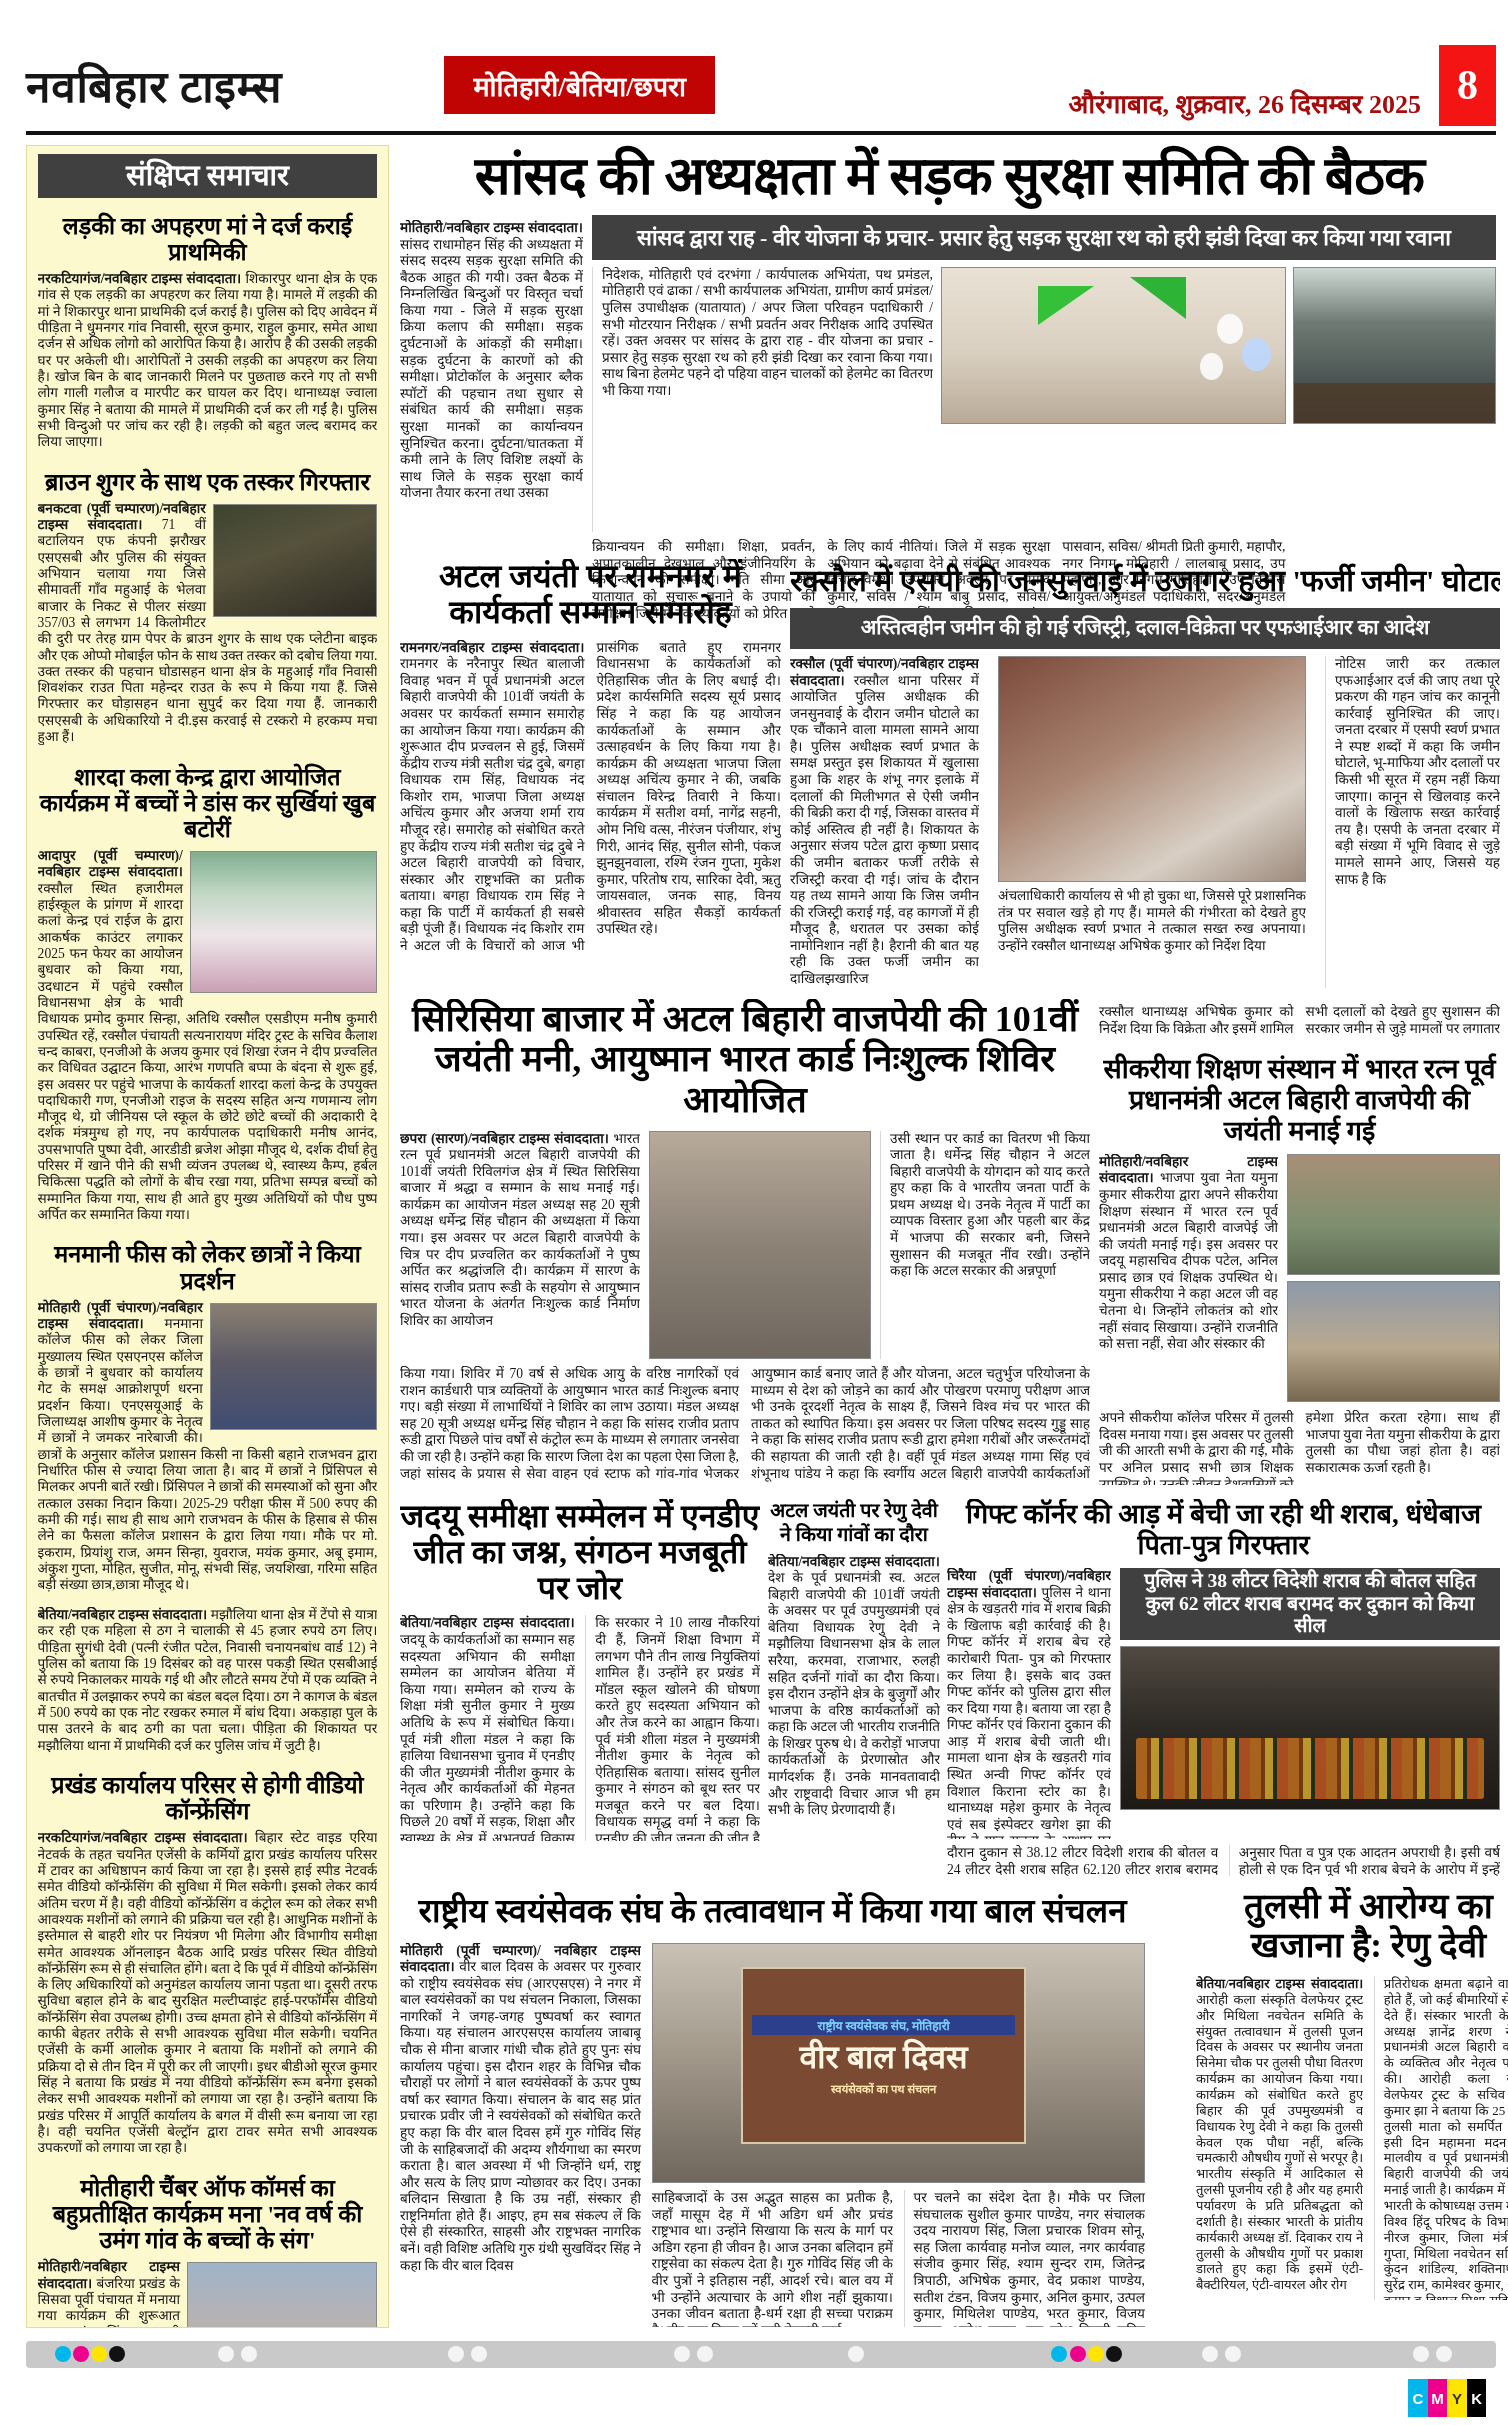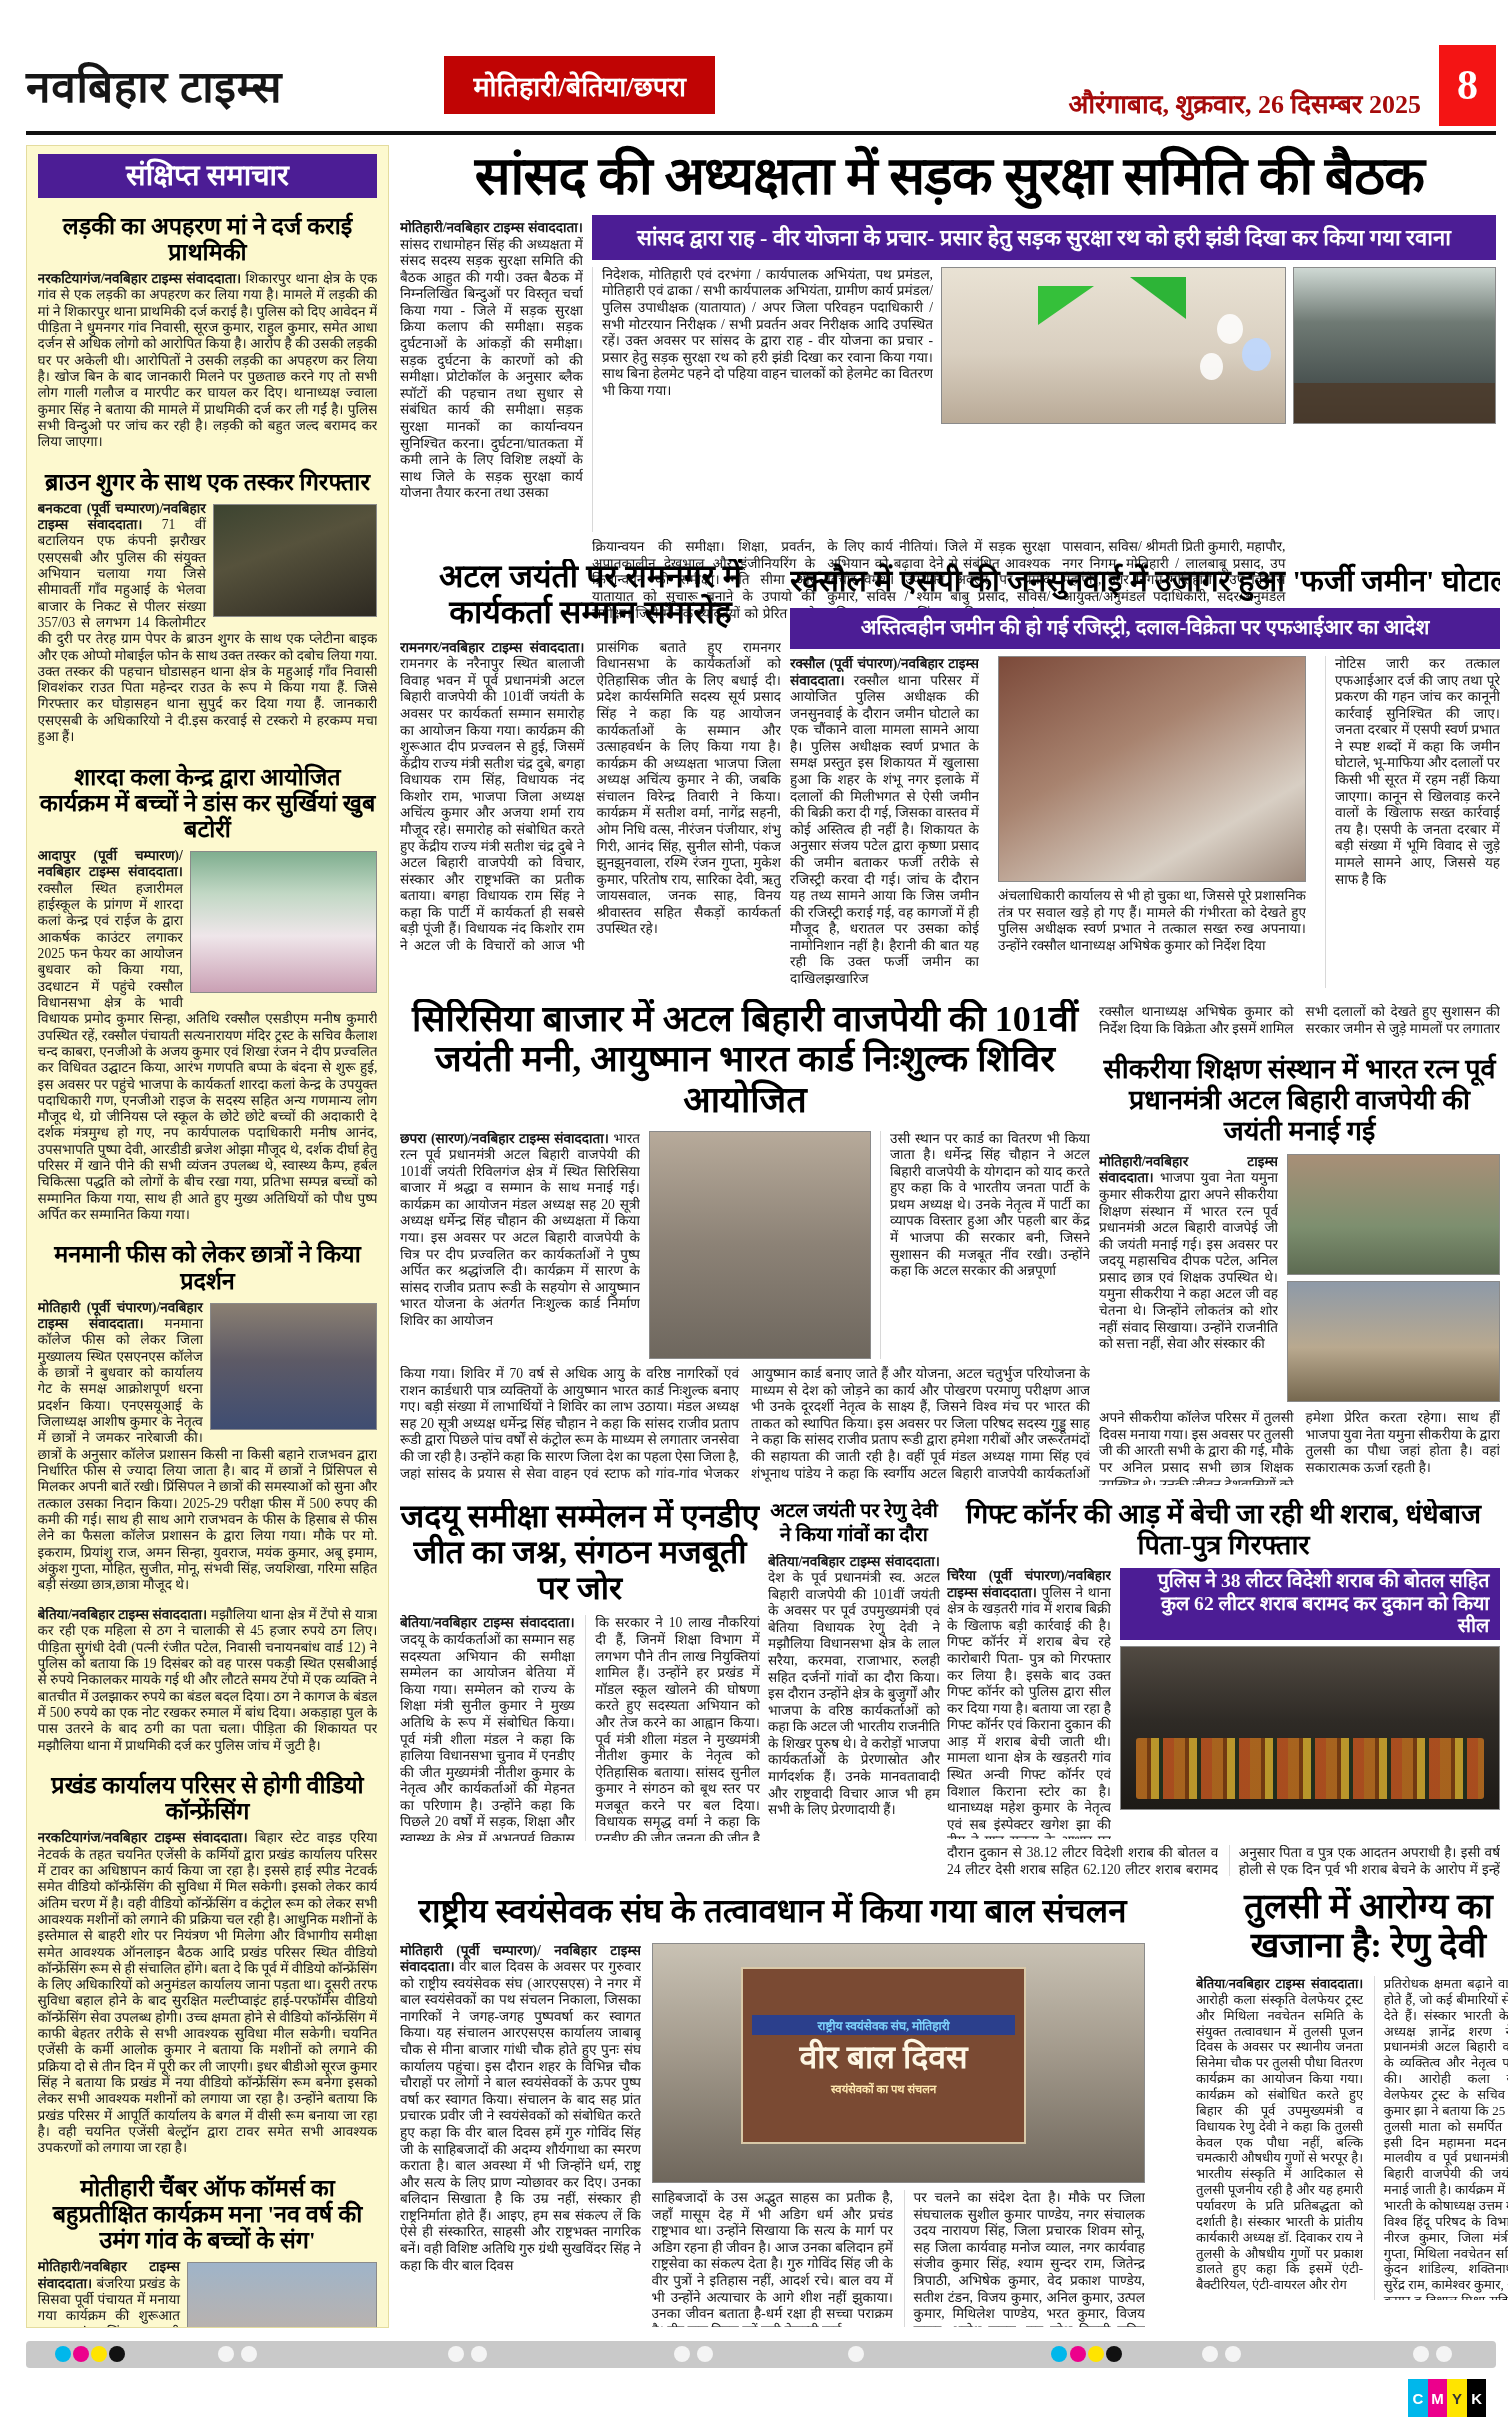--- a/index.html
+++ b/index.html
@@ -5,21 +5,21 @@
   html,body{margin:0;padding:0;background:#eee;}
   .page{position:relative;width:1508px;height:2426px;background:#ffffff;overflow:hidden;
         font-family:"Liberation Serif","DejaVu Sans",serif;color:#161616;}
   .abs{position:absolute;}
   .hl{font-weight:bold;text-align:center;color:#000;}
   .body{font-size:13.6px;line-height:1.22;text-align:justify;}
   .byline{font-weight:bold;}
   .clip{overflow:hidden;}
   .cols2{column-count:2;column-gap:12px;}
   .cols3{column-count:3;column-gap:12px;}
-  .redbar{background:#4c1d95;color:#fff;font-weight:bold;text-align:right;
+  .redbar{background:#404040;color:#fff;font-weight:bold;text-align:center;
           display:flex;align-items:center;justify-content:center;line-height:1.15;}
   
   .masthead{left:26px;top:39px;width:1470px;height:92px;border-bottom:4.5px solid #111;
             display:flex;align-items:center;}
   .paper{font-size:44px;font-weight:bold;letter-spacing:0.8px;}
   .edition-box{background:#c00404;color:#fff;font-weight:bold;font-size:27px;
                padding:10.6px 29px;margin-left:162px;}
   .dateline{color:#a50b0b;font-weight:bold;font-size:26px;margin-left:auto;margin-right:18px;margin-top:36px;}
   .pagebadge{background:#f41414;color:#fff;font-weight:bold;font-size:42px;width:57px;height:81px;
              display:flex;align-items:center;justify-content:center;}

